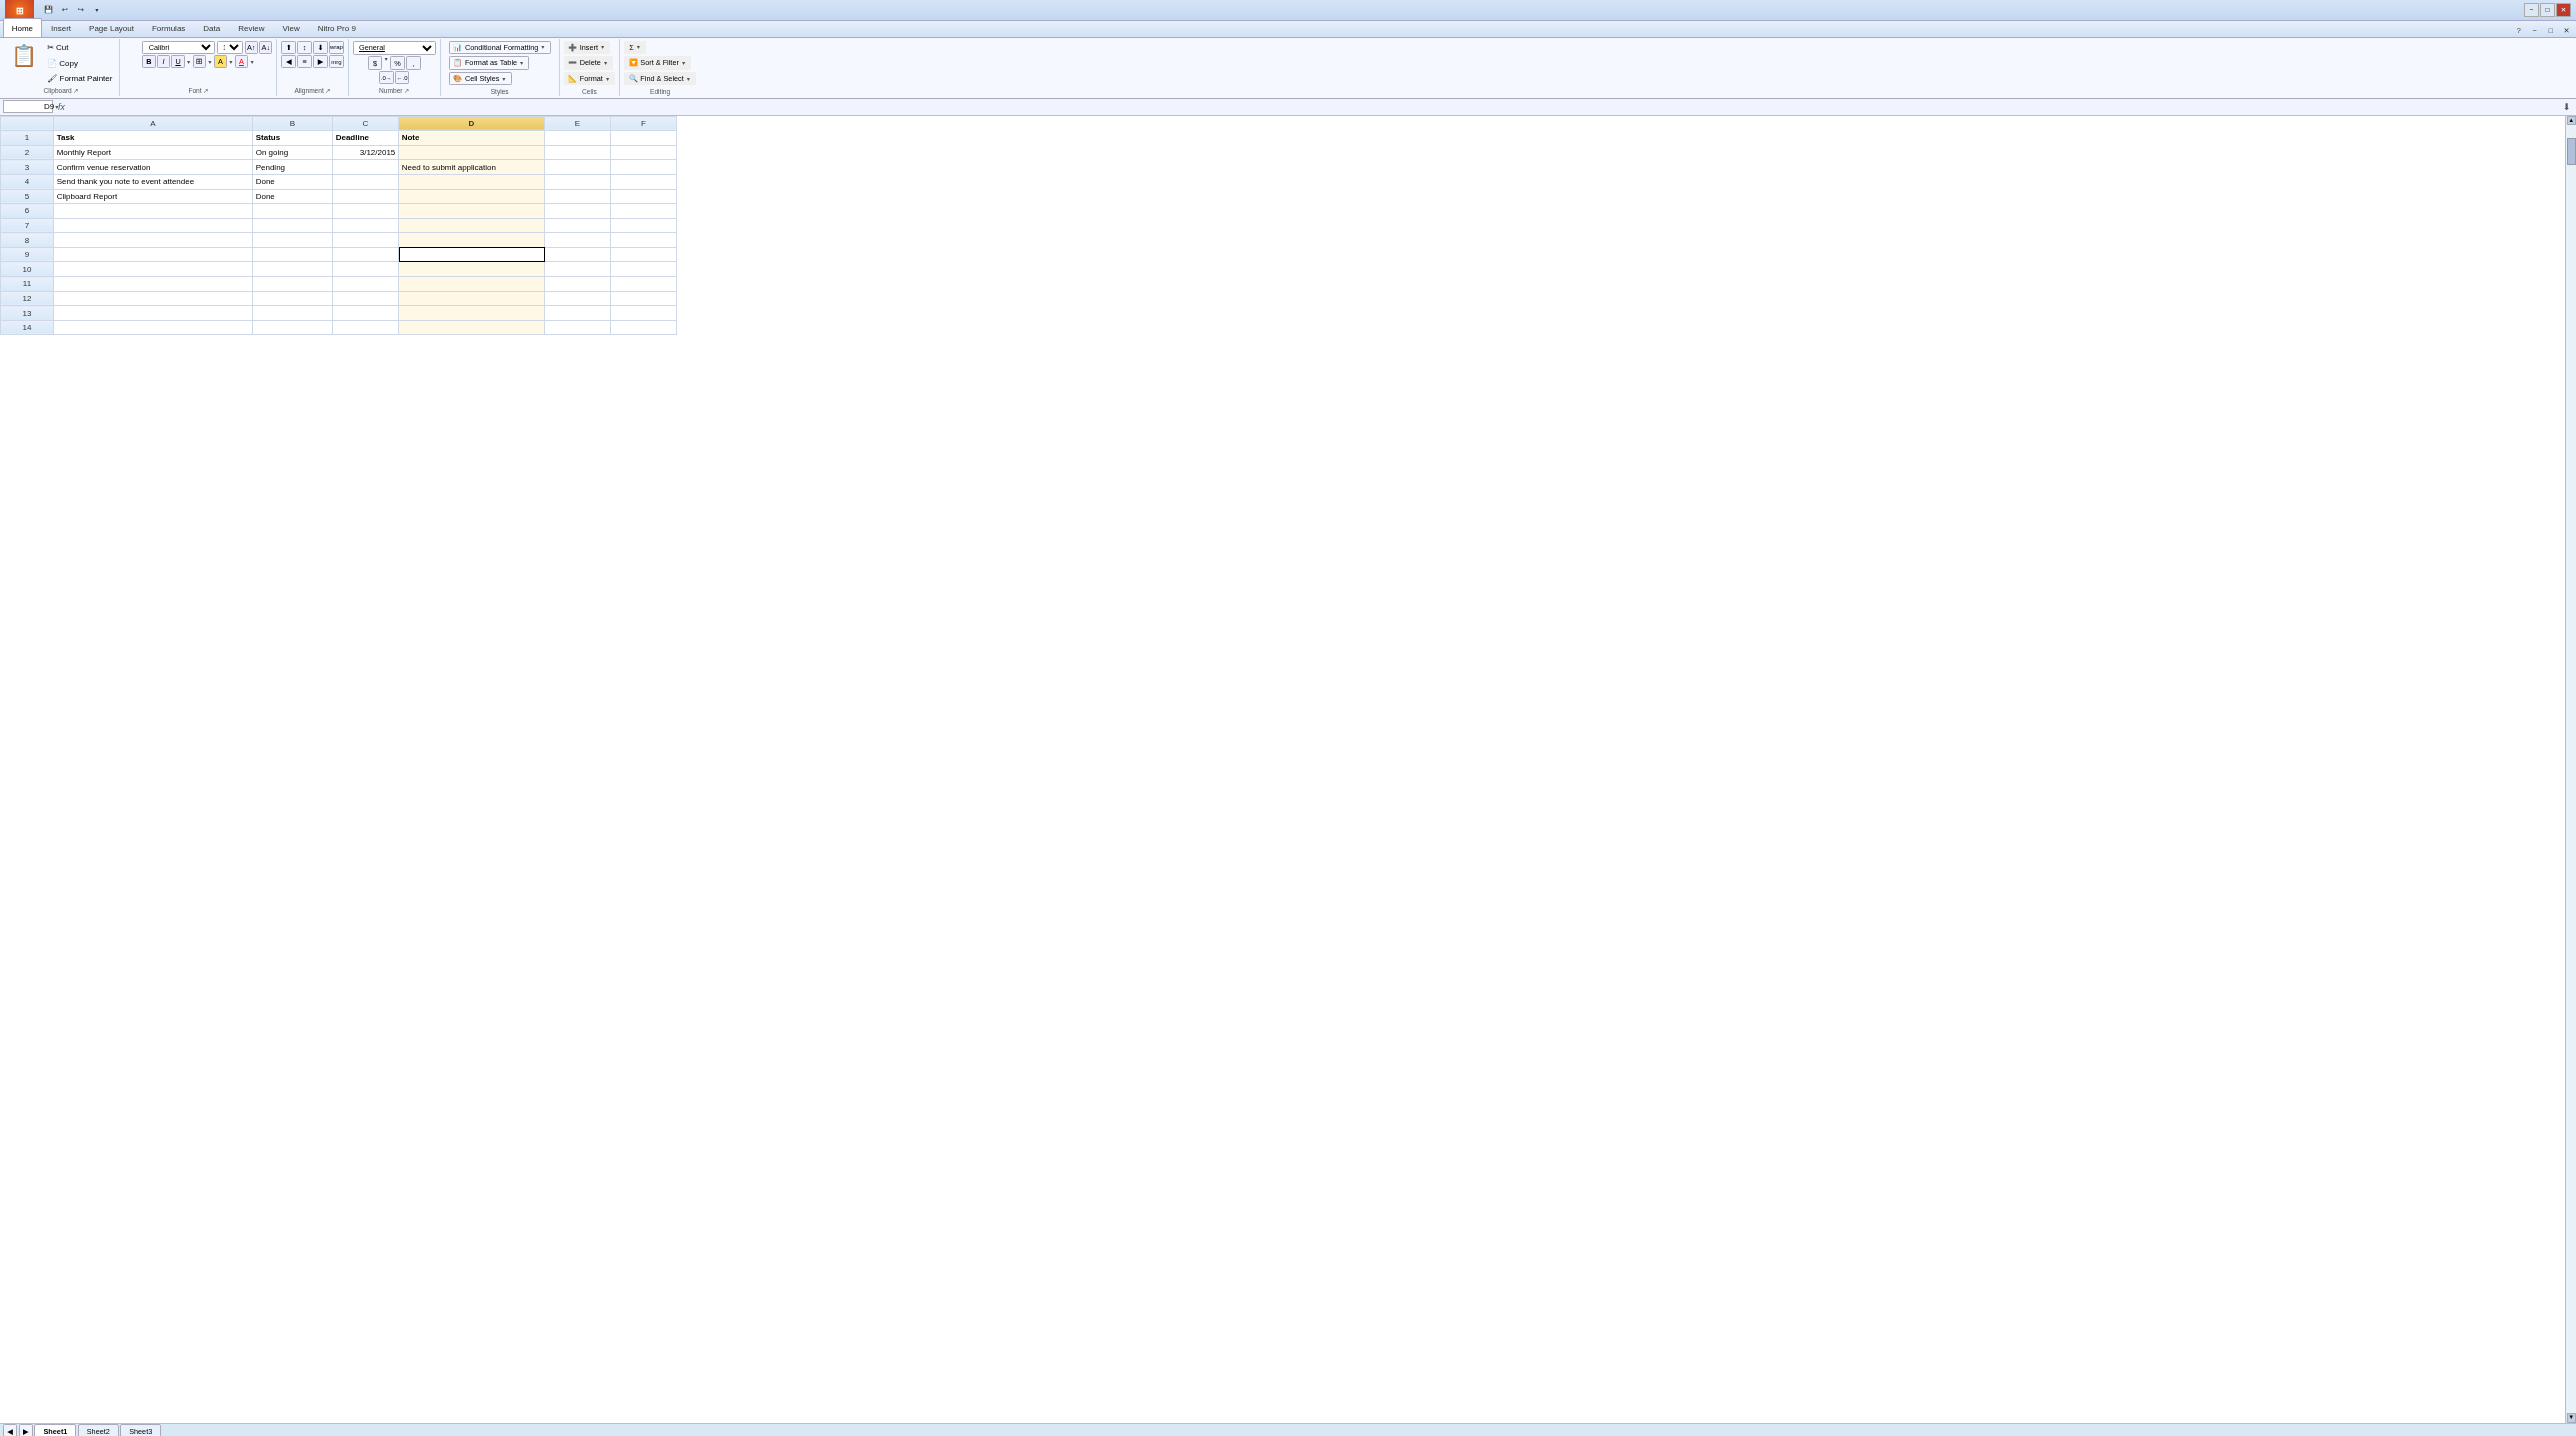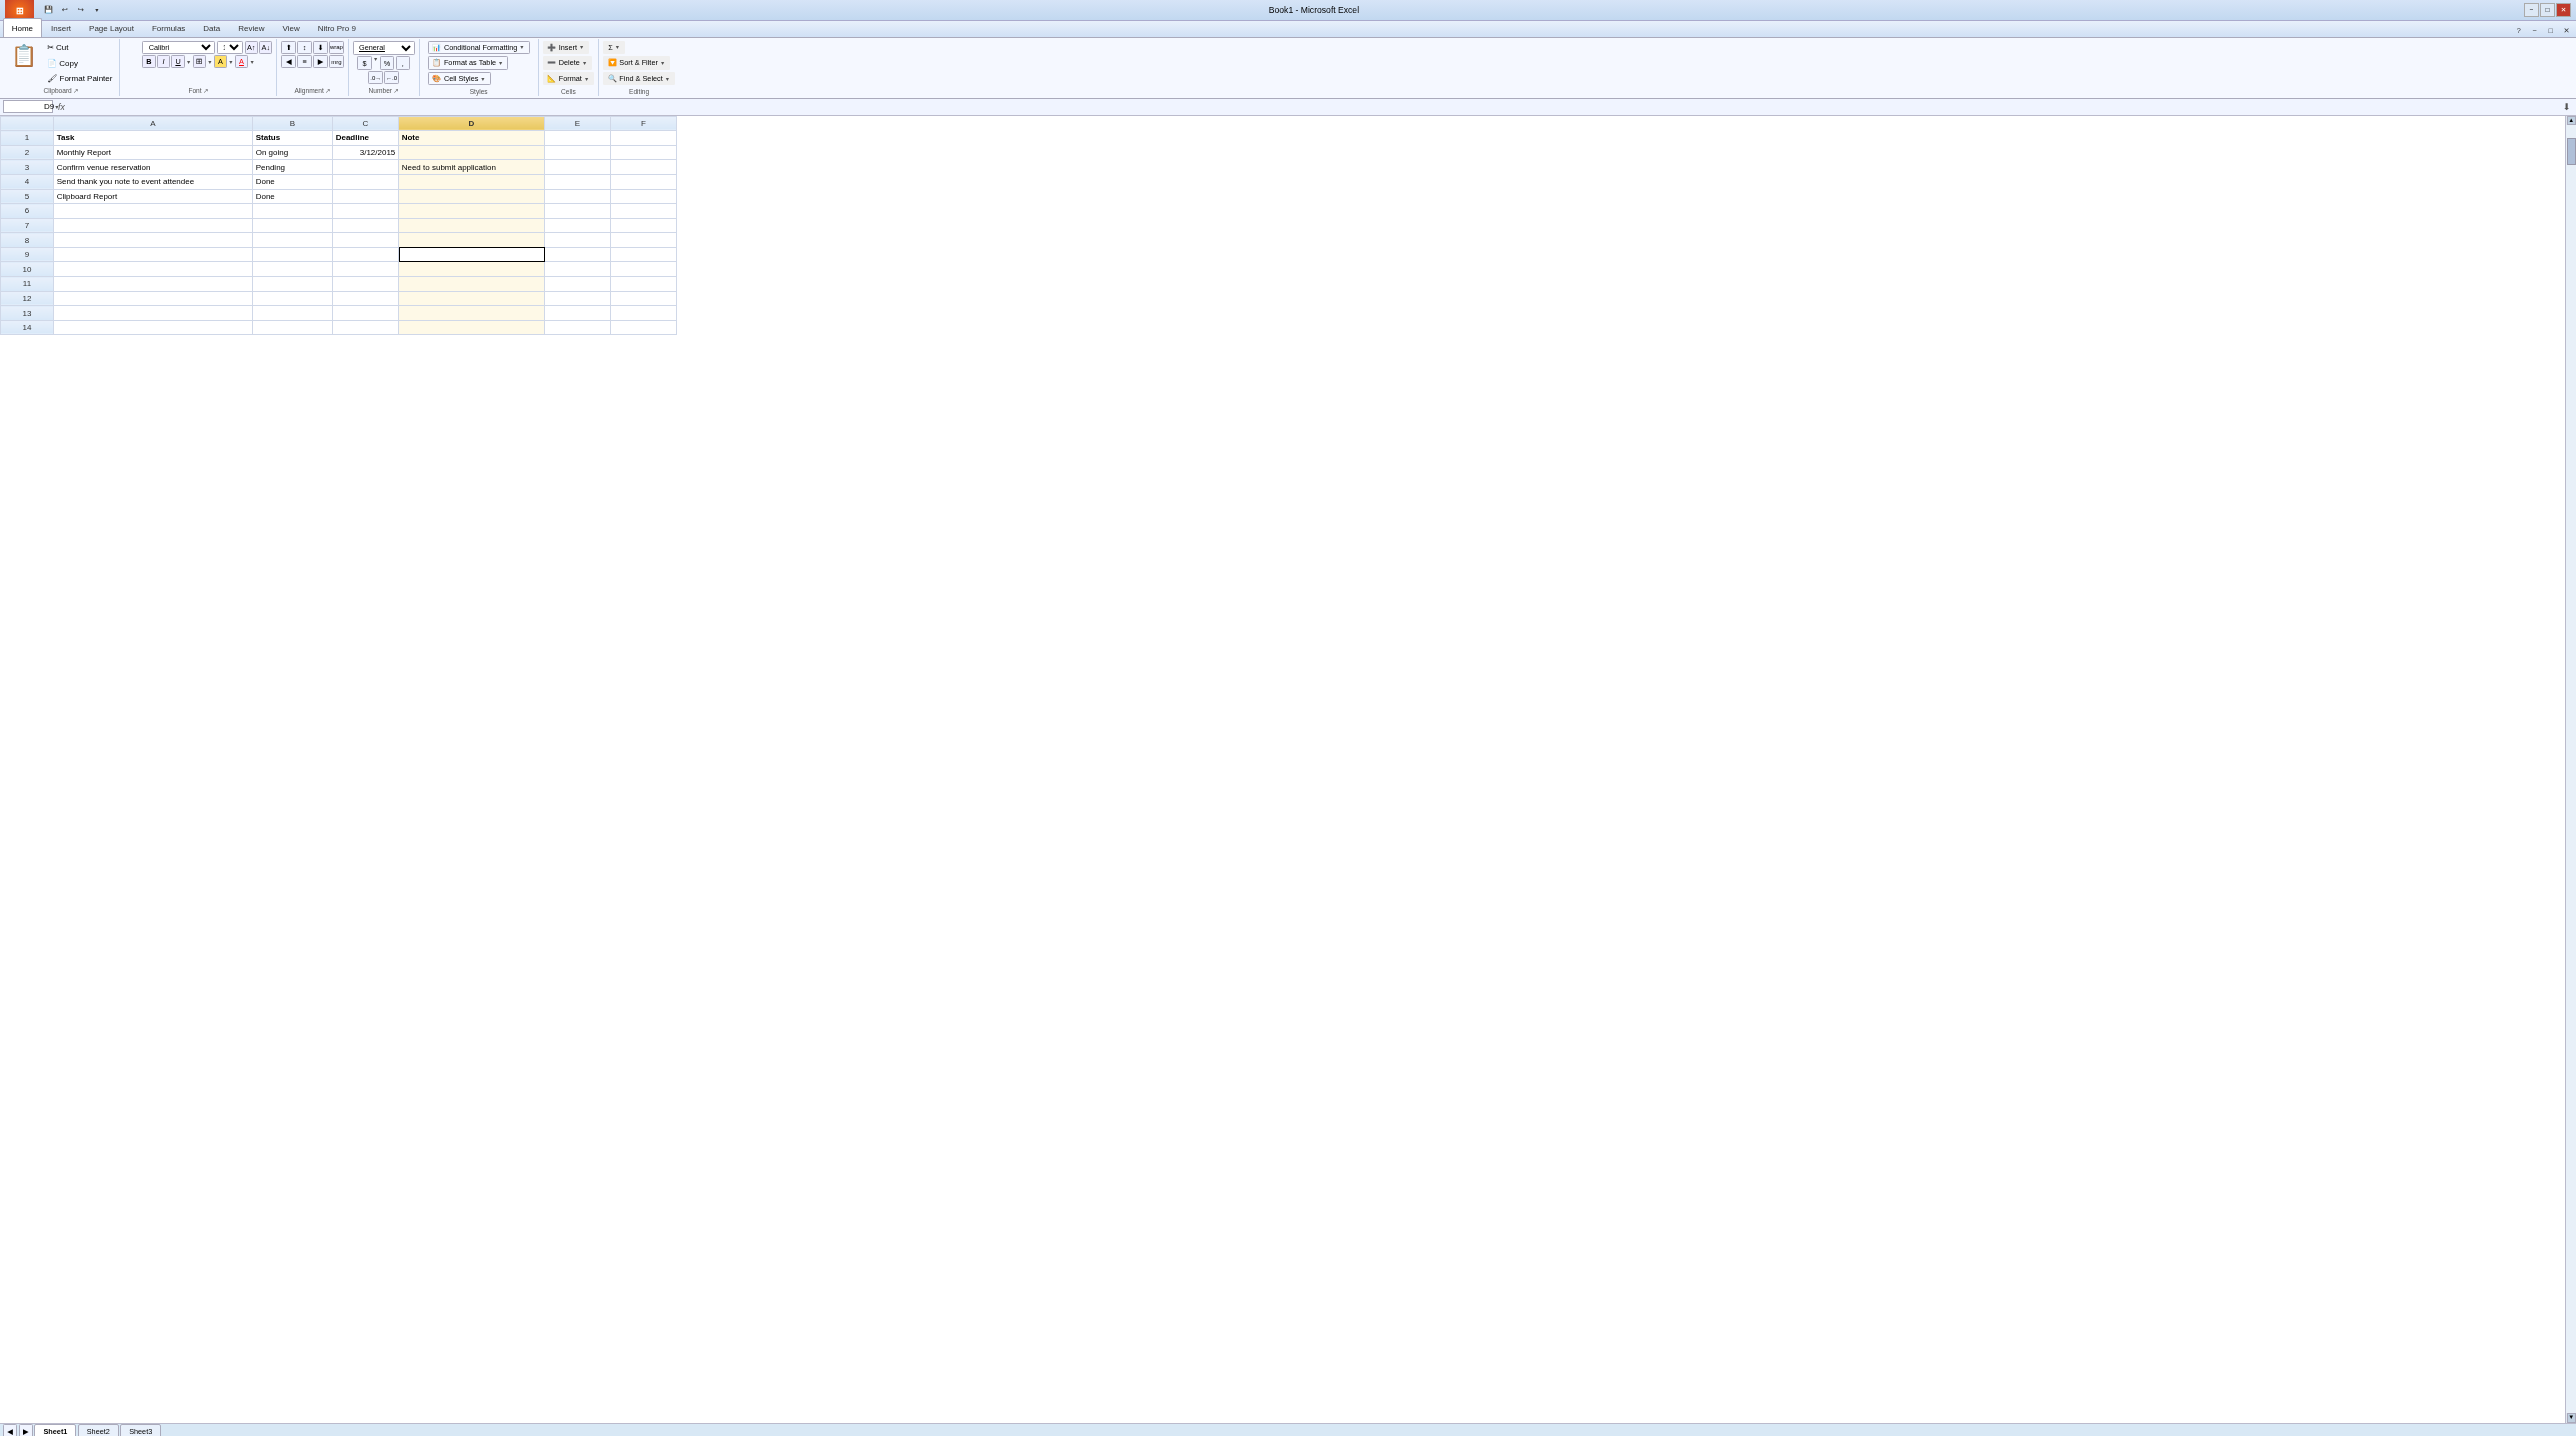--- a/index.html
+++ b/index.html
@@ -111,21 +111,21 @@
     .font-btn.italic { font-style: italic; }
     .font-btn.underline { text-decoration: underline; }
 
     
     .align-group .ribbon-group-content { flex-direction: column; gap: 0.7px; }
     .align-row { display: flex; gap: 1.3px; }
     .align-btn { width: 14.6px; height: 13.3px; border: 0.7px solid #aab; background: #f0f4ff; cursor: pointer; font-size: 7.3px; border-radius: 1.3px; display: flex; align-items: center; justify-content: center; }
 
     
     .number-group .ribbon-group-content { flex-direction: column; gap: 1.3px; }
-    .number-select { height: 14.6px; font-size: 7.3px; border: 0.7px solid #aab; background: white; padding: 0 1.3px; border-radius: 1.3px; cursor: pointer; width: 62px; text-decoration: underline; }
+    .number-select { height: 14.6px; font-size: 7.3px; border: 0.7px solid #aab; background: white; padding: 0 1.3px; border-radius: 1.3px; cursor: pointer; width: 83px; text-decoration: underline; }
     .number-row { display: flex; gap: 1.3px; }
     .style-btn { font-size: 7.3px; padding: 1.3px 4px; cursor: pointer; border: 0.7px solid #aab; border-radius: 1.3px; background: #f5f8ff; display: flex; align-items: center; gap: 2px; white-space: nowrap; }
     .cells-btn { font-size: 7.3px; padding: 1.3px 4px; cursor: pointer; border: 0.7px solid transparent; border-radius: 1.3px; display: flex; align-items: center; gap: 2px; white-space: nowrap; }
     .editing-btn { font-size: 7.3px; padding: 1.3px 4px; cursor: pointer; border: 0.7px solid transparent; border-radius: 1.3px; display: flex; align-items: center; gap: 2px; white-space: nowrap; }
 
     
     #formula-bar {
       display: flex;
       align-items: center;
       background: #f0f4ff;
@@ -237,21 +237,20 @@
 <body>
 
 <div id="title-bar">
   <div id="title-bar-left">
     <div class="office-btn">⊞</div>
     <button class="quick-btn">💾</button>
     <button class="quick-btn">↩</button>
     <button class="quick-btn">↪</button>
     <button class="quick-btn" style="font-size:5.3px">▼</button>
   </div>
-  <div class="title">Book1 - Microsoft Excel</div>
   <div class="win-controls">
     <button class="win-btn">−</button>
     <button class="win-btn">□</button>
     <button class="win-btn close">✕</button>
   </div>
 </div>
 
 <div id="ribbon-tabs">
   <div class="ribbon-tab active">Home</div>
   <div class="ribbon-tab">Insert</div>

